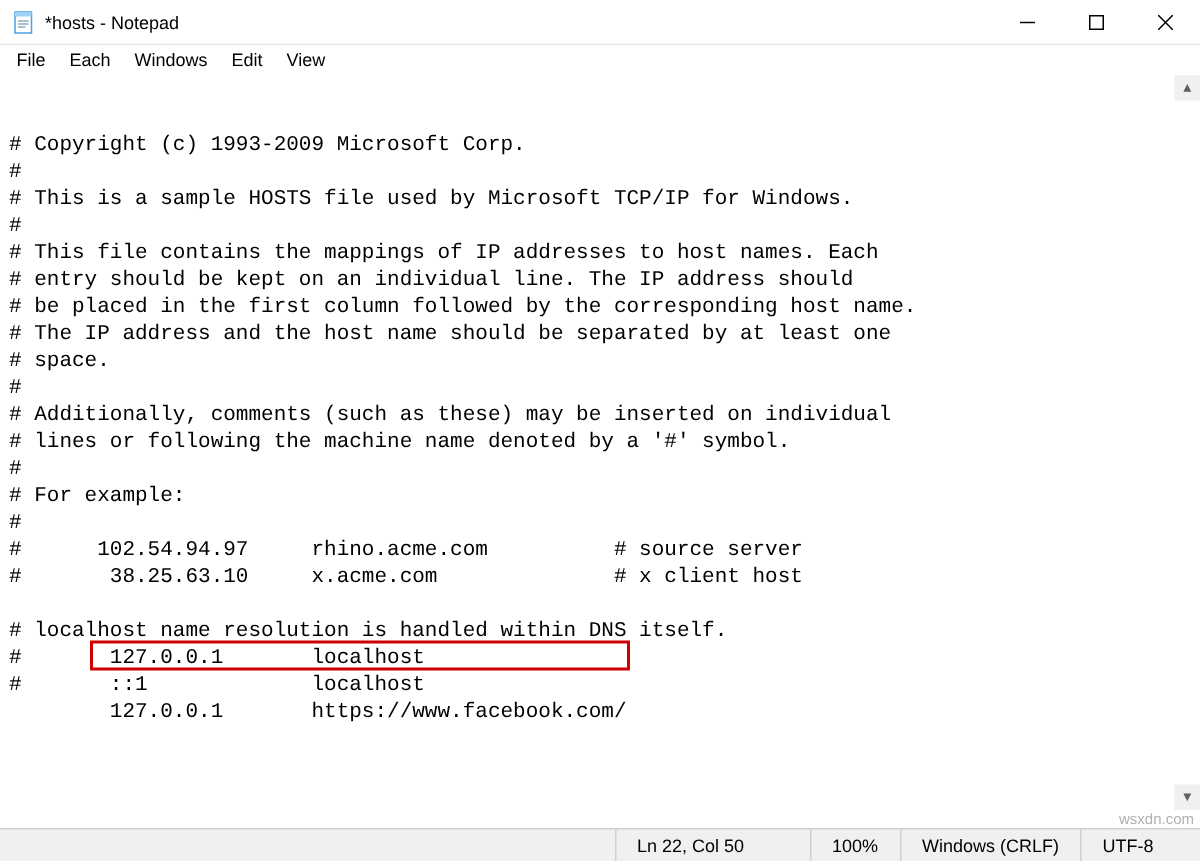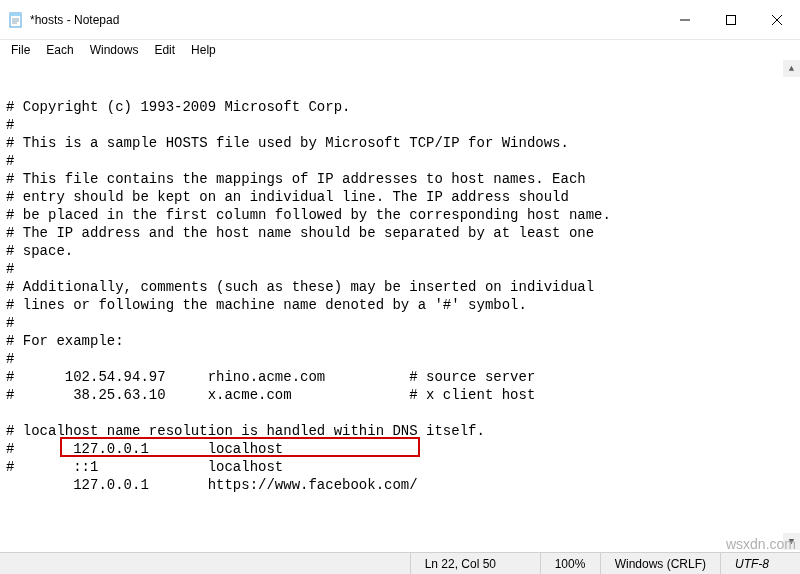--- a/index.html
+++ b/index.html
@@ -6,21 +6,21 @@
     body {
       font-family: "Segoe UI", Tahoma, sans-serif;
       font-size: 12px;
       background: #fff;
       width: 800px;
       height: 574px;
       overflow: hidden;
       position: relative;
     }
     .titlebar {
-      height: 40px;
+      height: 30px;
       display: flex;
       align-items: center;
       background: #fff;
       border-bottom: 1px solid #e8e8e8;
     }
     .titlebar-icon {
       width: 16px; height: 16px;
       margin: 0 6px 0 8px;
       display: inline-flex;
       align-items: center; justify-content: center;
@@ -80,21 +80,21 @@
     .status-cell {
       border-left: 1px solid #d0d0d0;
       padding: 0 14px;
       height: 100%;
       display: flex;
       align-items: center;
     }
     .watermark {
       position: absolute;
       bottom: 22px; right: 4px;
-      font-size: 14px;
+      font-size: 10px;
       color: #b0b0b0;
     }
     .scroll-arrow {
       position: absolute;
       right: 0;
       width: 17px; height: 17px;
       background: #f0f0f0;
       display: flex; align-items: center; justify-content: center;
       color: #606060;
       font-size: 9px;
@@ -132,21 +132,21 @@
         </svg>
     </div>
   </div>
 </div>
 
 <div class="menubar">
   <span class="menu-item">File</span>
   <span class="menu-item">Each</span>
   <span class="menu-item">Windows</span>
   <span class="menu-item">Edit</span>
-  <span class="menu-item">Help</span>
+  <span class="menu-item">View</span>
 </div>
 
 <div class="editor">
   <div id="editor-lines"># Copyright (c) 1993-2009 Microsoft Corp.
 #
 # This is a sample HOSTS file used by Microsoft TCP/IP for Windows.
 #
 # This file contains the mappings of IP addresses to host names. Each
 # entry should be kept on an individual line. The IP address should
 # be placed in the first column followed by the corresponding host name.
@@ -170,14 +170,14 @@
   <div class="scroll-arrow" style="bottom:0;">▼</div>
 </div>
 
 <div class="watermark">wsxdn.com</div>
 
 <div class="statusbar">
   <div class="status-spacer"></div>
   <div class="status-cell" style="min-width:130px;">Ln 22, Col 50</div>
   <div class="status-cell" style="min-width:60px;">100%</div>
   <div class="status-cell" style="min-width:120px;">Windows (CRLF)</div>
-  <div class="status-cell" style="min-width:80px;font-style:italic;">UTF-8</div>
+  <div class="status-cell" style="min-width:80px;">UTF-8</div>
 </div>
 
 </body></html>

